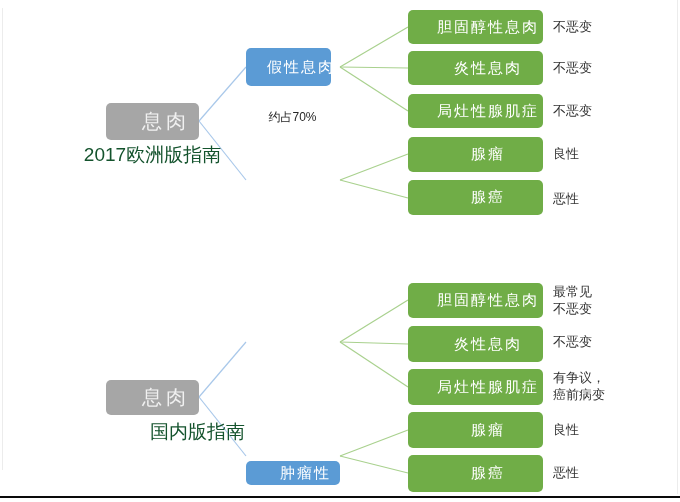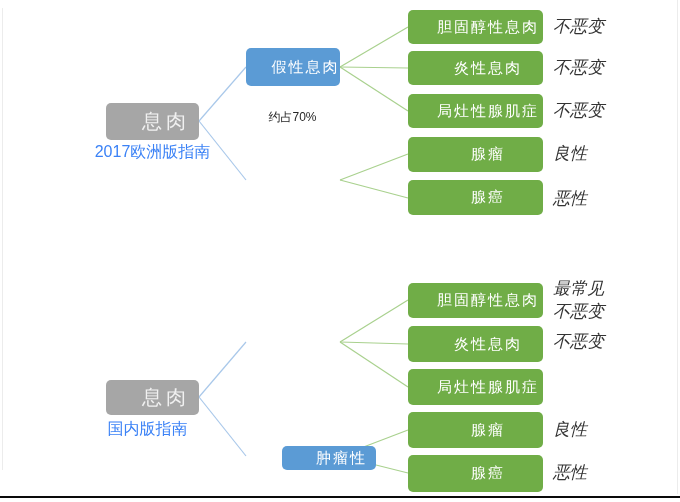--- a/index.html
+++ b/index.html
@@ -56,65 +56,64 @@
     color: #f1f1f1;
     font-size: 20px;
     letter-spacing: 4px;
     text-indent: 4px;
   }
   .node.branch { background: #5b9bd5; }
   .node.leaf   { background: #70ad47; }
 
   .caption {
     position: absolute;
-    color: #3b82f6;
-    font-size: 16px;
+    color: #14532d;
+    font-size: 19px;
     text-align: center;
     white-space: nowrap;
   }
   .note {
     position: absolute;
     color: #262626;
     font-size: 12px;
     text-align: center;
     white-space: nowrap;
   }
   .annotation {
     position: absolute;
     display: flex;
     align-items: center;
     color: #333333;
-    font-size: 17px;
+    font-size: 13px;
     line-height: 1.3;
     white-space: pre-line;
-    font-style: italic;
   }
 
   
   .e-root    { left:106px; top:103px; width:93px;  height:37px; }
   .e-caption { left:76px;  top:142px; width:153px; }
-  .e-br1     { left:246px; top:48px;  width:94px;  height:38px; }
+  .e-br1     { left:246px; top:48px;  width:85px;  height:38px; }
   .e-note1   { left:246px; top:88px;  width:93px;margin-top:21px;  }
   .e-br2     { left:246px; top:161px; width:93px;  height:37px; }
   .e-lf1 { left:408px; top:10px;  width:135px; height:34px; }
   .e-lf2 { left:408px; top:51px;  width:135px; height:34px; }
   .e-lf3 { left:408px; top:94px;  width:135px; height:34px; }
   .e-lf4 { left:408px; top:137px; width:135px; height:35px; }
   .e-lf5 { left:408px; top:180px; width:135px; height:35px; }
   .e-an1 { left:553px; top:10px;  height:34px; }
   .e-an2 { left:553px; top:51px;  height:34px; }
   .e-an3 { left:553px; top:94px;  height:34px; }
   .e-an4 { left:553px; top:137px; height:35px; }
   .e-an5 { left:553px; top:182px; height:35px; }
 
   
   .d-root    { left:106px; top:380px; width:93px;  height:35px; }
-  .d-caption { left:71px;  top:419px; width:153px; }
+  .d-caption { left:92px;  top:419px; width:153px;text-align:right; }
   .d-br1     { left:246px; top:323px; width:94px;  height:38px; }
-  .d-br2     { left:246px; top:446px; width:94px;  height:24px;margin-left:36px; }
+  .d-br2     { left:246px; top:461px; width:94px;  height:24px; }
   .d-lf1 { left:408px; top:283px; width:135px; height:35px; }
   .d-lf2 { left:408px; top:326px; width:135px; height:36px; }
   .d-lf3 { left:408px; top:369px; width:135px; height:36px; }
   .d-lf4 { left:408px; top:412px; width:135px; height:36px; }
   .d-lf5 { left:408px; top:455px; width:135px; height:37px; }
   .d-an1 { left:553px; top:283px; height:35px; }
   .d-an2 { left:553px; top:324px; height:36px; }
   .d-an3 { left:553px; top:369px; height:36px; }
   .d-an4 { left:553px; top:412px; height:36px; }
   .d-an5 { left:553px; top:455px; height:37px; }
@@ -175,17 +174,19 @@
 
   <div class="node leaf d-lf1">胆固醇性息肉</div>
   <div class="node leaf d-lf2">炎性息肉</div>
   <div class="node leaf d-lf3">局灶性腺肌症</div>
   <div class="node leaf d-lf4">腺瘤</div>
   <div class="node leaf d-lf5">腺癌</div>
 
   <div class="annotation d-an1">最常见
 不恶变</div>
   <div class="annotation d-an2">不恶变</div>
+  <div class="annotation d-an3">有争议，
+癌前病变</div>
   <div class="annotation d-an4">良性</div>
   <div class="annotation d-an5">恶性</div>
 
   <div class="bottom-rule"></div>
 </div>
 
 </body></html>

